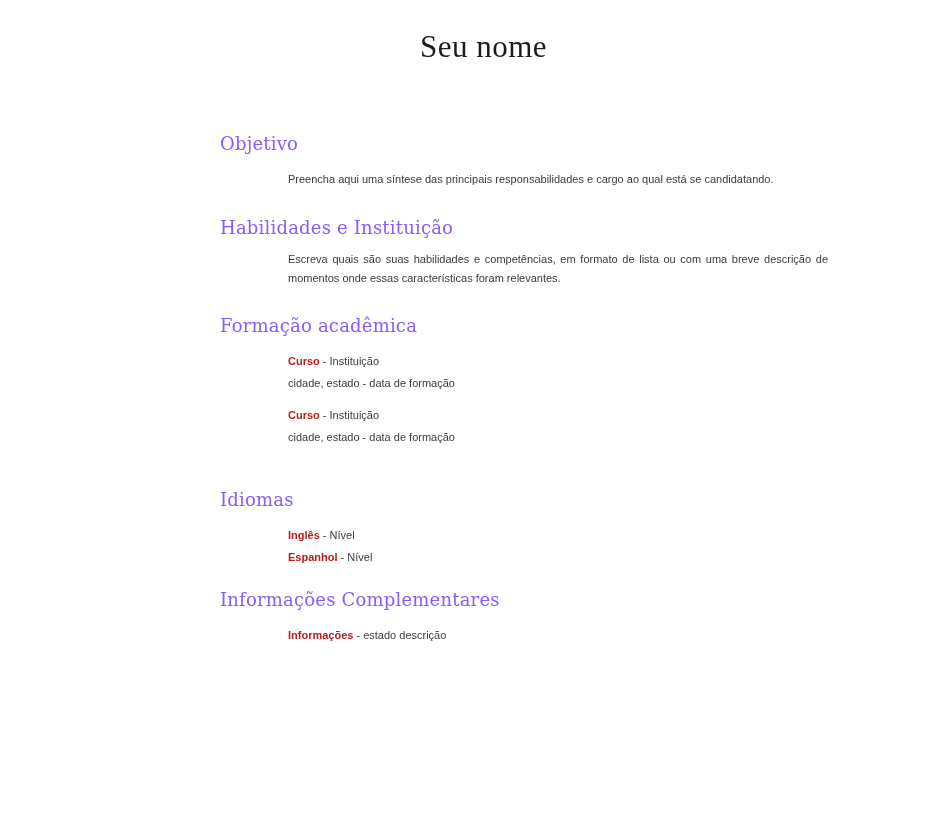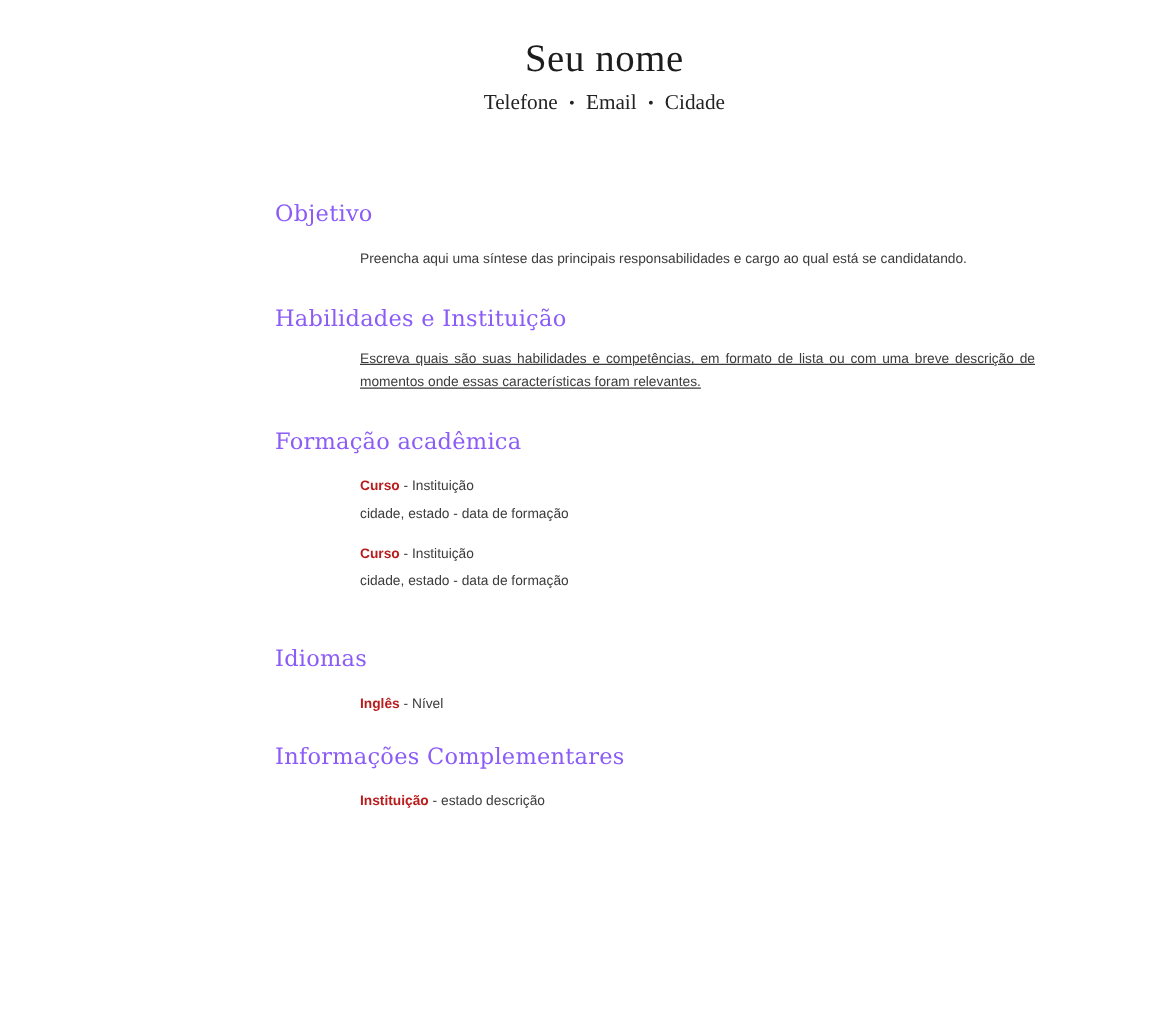--- a/index.html
+++ b/index.html
@@ -60,42 +60,41 @@
     font-size: 11px;
     color: #3b3b3b;
   }
   .para {
     text-align: justify;
     hyphens: none;
   }
   .s-objetivo h2      { margin-top: 66px; }
   .s-objetivo .para   { margin-top: 12px; line-height: 22px; }
   .s-habilidades h2   { margin-top: 26px; }
-  .s-habilidades .para{ margin-top: 10px; line-height: 19px; text-decoration: underline; }
+  .s-habilidades .para{ margin-top: 10px; line-height: 19px; }
   .s-formacao h2      { margin-top: 26px; }
   .s-formacao .entries{ margin-top: 12px; }
   .entry              { line-height: 22px; }
   .entry + .entry     { margin-top: 10px; }
   .s-idiomas h2       { margin-top: 40px; }
   .s-idiomas .lines   { margin-top: 12px; line-height: 22px; }
   .s-informacoes h2   { margin-top: 20px; }
   .s-informacoes .lines { margin-top: 12px; line-height: 22px; }
   strong.lbl {
     font-weight: 700;
     color: #b91c1c;
   }
 </style>
 </head>
 <body>
 
 <div class="page">
 
   <header class="header">
     <h1 class="name">Seu nome</h1>
-    <div class="contact"><span>Telefone</span><span class="sep">•</span><span>Email</span><span class="sep">•</span><span>Cidade</span></div>
   </header>
 
   <main class="sections">
 
     <section class="s-objetivo">
       <h2 class="section-title">Objetivo</h2>
       <p class="section-body para">Preencha aqui uma síntese das principais responsabilidades e cargo ao qual está se candidatando.</p>
     </section>
 
     <section class="s-habilidades">
@@ -114,24 +113,25 @@
           <div><strong class="lbl">Curso</strong><span> - Instituição</span></div>
           <div>cidade, estado - data de formação</div>
         </div>
       </div>
     </section>
 
     <section class="s-idiomas">
       <h2 class="section-title">Idiomas</h2>
       <div class="section-body lines">
         <div class="lang-line"><strong class="lbl">Inglês</strong><span> - Nível</span></div>
+        <div class="lang-line"><strong class="lbl">Espanhol</strong><span> - Nível</span></div>
       </div>
     </section>
 
     <section class="s-informacoes">
       <h2 class="section-title">Informações Complementares</h2>
       <div class="section-body lines">
-        <div><strong class="lbl">Instituição</strong><span> - estado descrição</span></div>
+        <div><strong class="lbl">Informações</strong><span> - estado descrição</span></div>
       </div>
     </section>
 
   </main>
 </div>
 
 </body></html>

